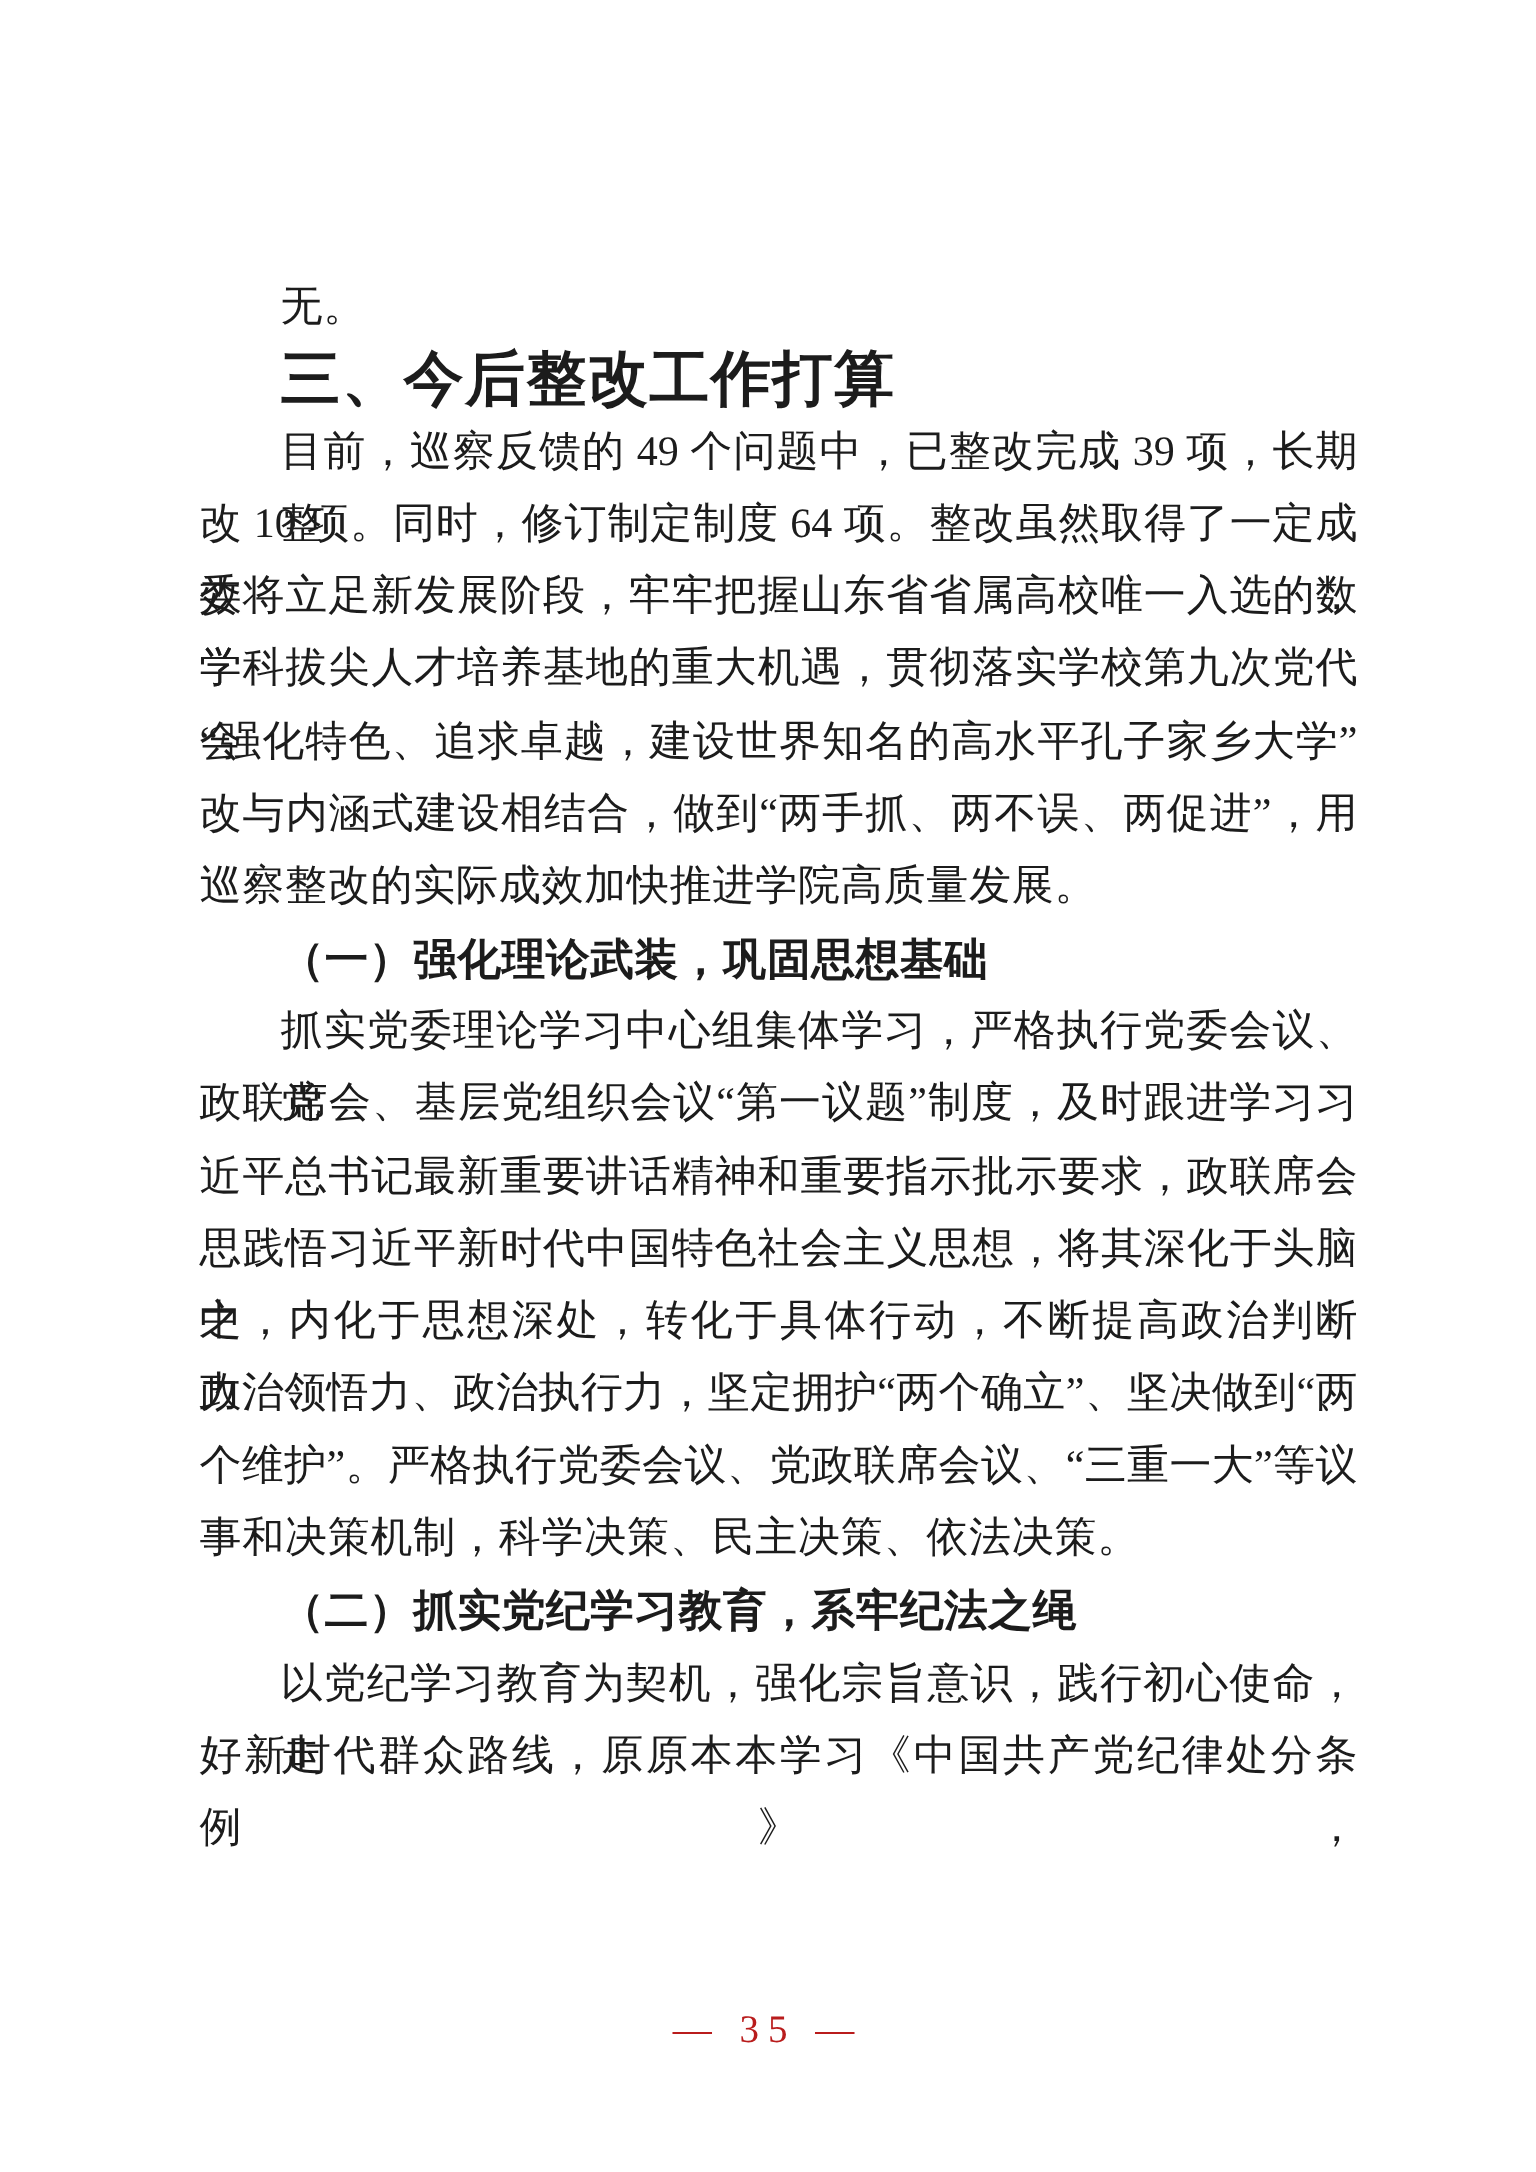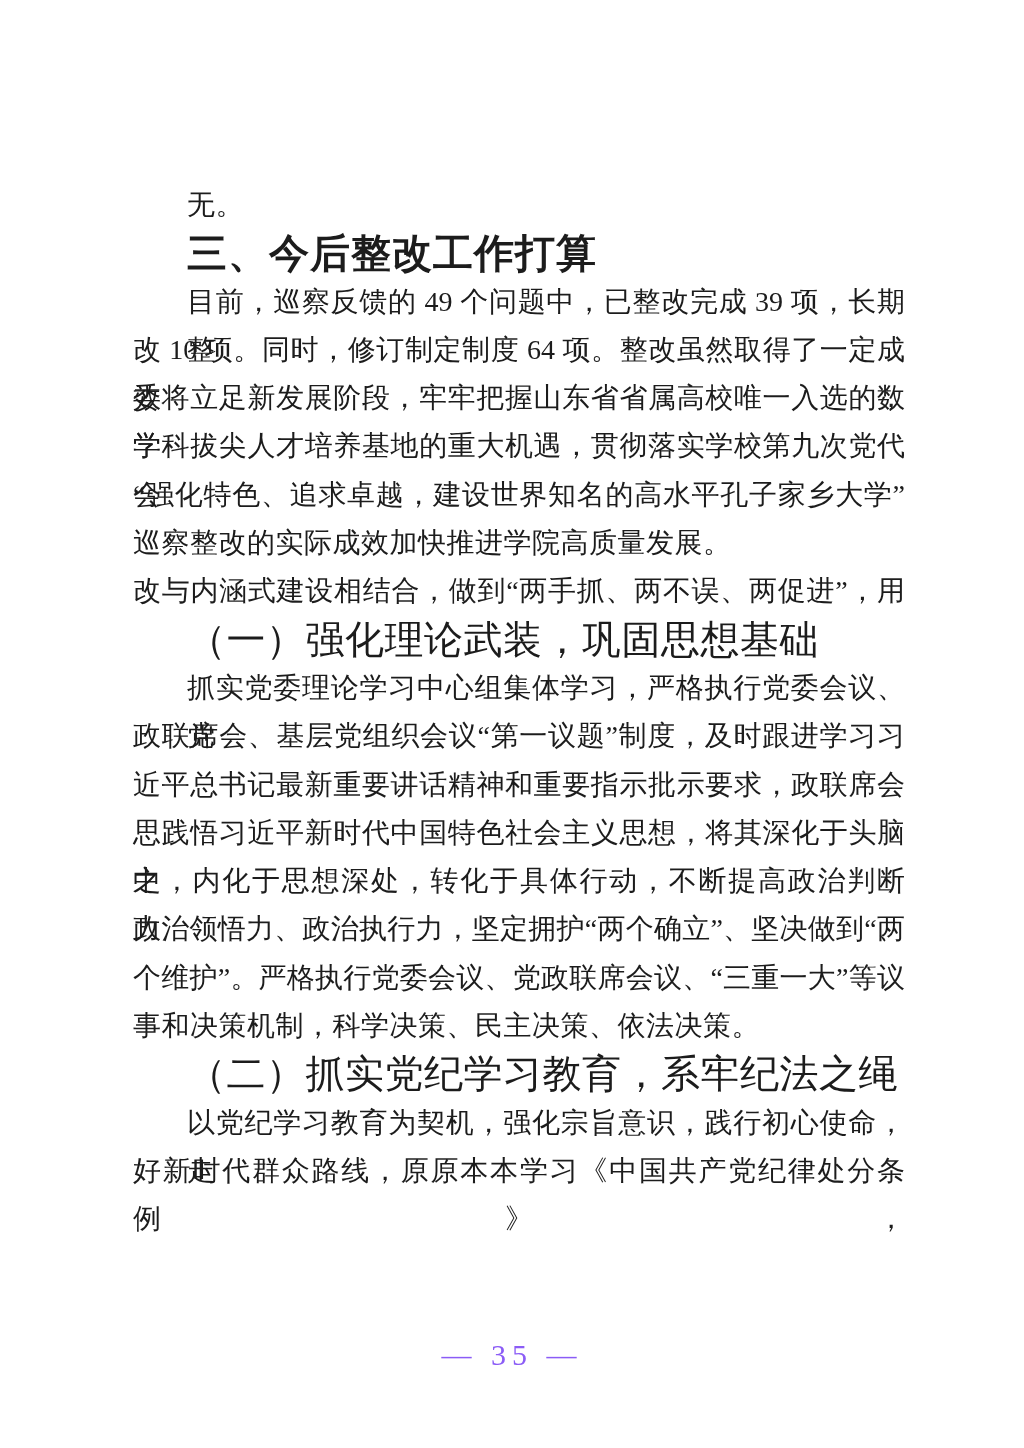--- a/index.html
+++ b/index.html
@@ -39,49 +39,49 @@
   .line.indent {
     padding-left: 54px;
   }
   .line.heading1 {
     font-family: "Liberation Sans", "DejaVu Sans", sans-serif;
     font-weight: bold;
     font-size: 40px;
     letter-spacing: 1px;
   }
   .line.heading2 {
-    font-weight: normal;
-    font-size: 39px;
+    font-weight: bold;
+    font-size: 29px;
   }
   #footer {
     position: absolute;
     left: 0;
     top: 1338px;
     width: 100%;
     text-align: center;
-    font-size: 30px;
+    font-size: 26px;
     font-family: "Liberation Serif", "DejaVu Serif", serif;
-    color: #8b5cf6;
+    color: #b91c1c;
     letter-spacing: 6px;
   }
 </style>
 </head>
 <body>
 
 <div id="page">
   <div id="doc-body">
       <div class="line body indent">无。</div>
       <div class="line heading1 indent">三、今后整改工作打算</div>
       <div class="line body indent fill">目前，巡察反馈的 49 个问题中，已整改完成 39 项，长期整</div>
       <div class="line body fill">改 10 项。同时，修订制定制度 64 项。整改虽然取得了一定成效，</div>
       <div class="line body fill">委将立足新发展阶段，牢牢把握山东省省属高校唯一入选的数学</div>
       <div class="line body fill">学科拔尖人才培养基地的重大机遇，贯彻落实学校第九次党代会</div>
       <div class="line body fill">“强化特色、追求卓越，建设世界知名的高水平孔子家乡大学”</div>
+      <div class="line body fill">改与内涵式建设相结合，做到“两手抓、两不误、两促进”，用</div>
       <div class="line body">巡察整改的实际成效加快推进学院高质量发展。</div>
-      <div class="line body fill">改与内涵式建设相结合，做到“两手抓、两不误、两促进”，用</div>
       <div class="line heading2 indent">（一）强化理论武装，巩固思想基础</div>
       <div class="line body indent fill">抓实党委理论学习中心组集体学习，严格执行党委会议、党</div>
       <div class="line body fill">政联席会、基层党组织会议“第一议题”制度，及时跟进学习习</div>
       <div class="line body fill">近平总书记最新重要讲话精神和重要指示批示要求，政联席会</div>
       <div class="line body fill">思践悟习近平新时代中国特色社会主义思想，将其深化于头脑之</div>
       <div class="line body fill">中，内化于思想深处，转化于具体行动，不断提高政治判断力、</div>
       <div class="line body fill">政治领悟力、政治执行力，坚定拥护“两个确立”、坚决做到“两</div>
       <div class="line body fill">个维护”。严格执行党委会议、党政联席会议、“三重一大”等议</div>
       <div class="line body">事和决策机制，科学决策、民主决策、依法决策。</div>
       <div class="line heading2 indent">（二）抓实党纪学习教育，系牢纪法之绳</div>

